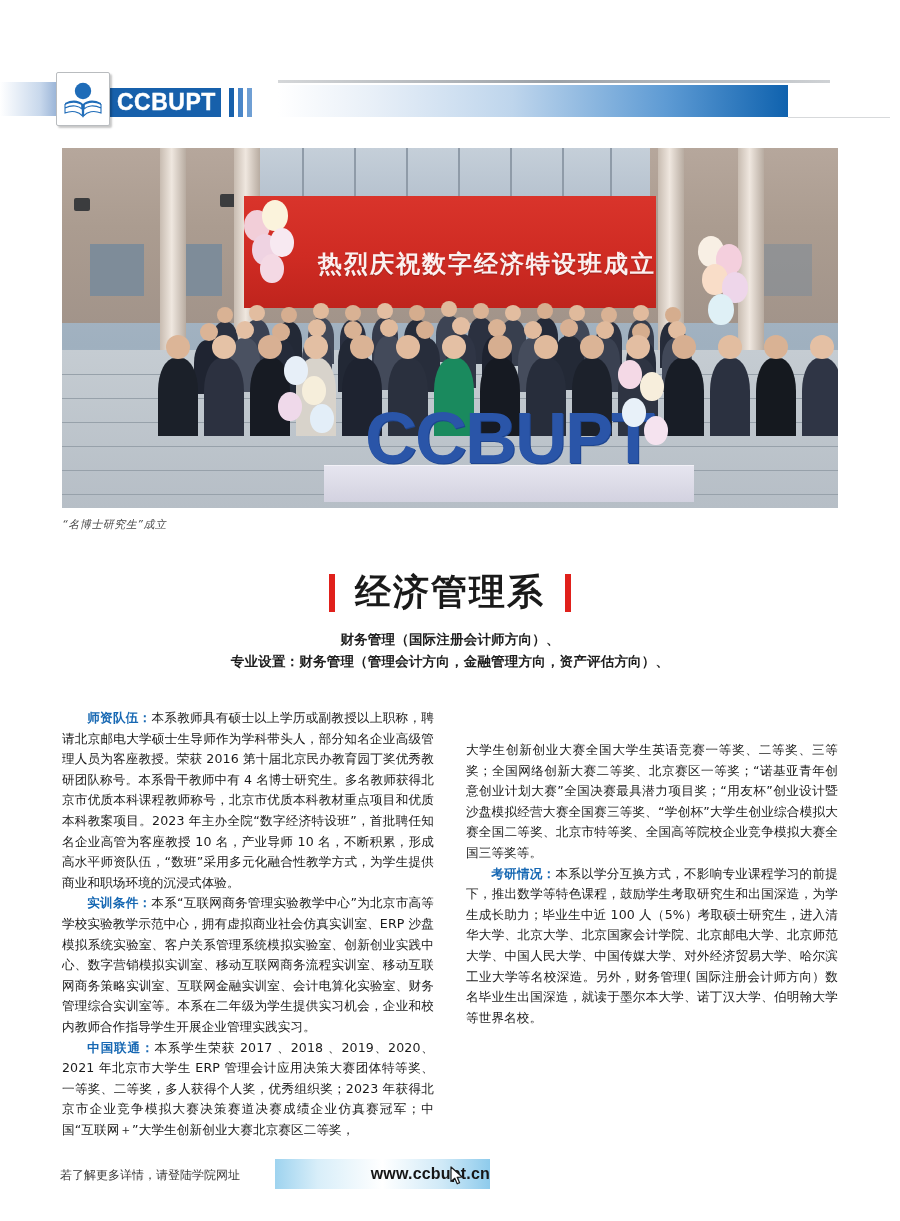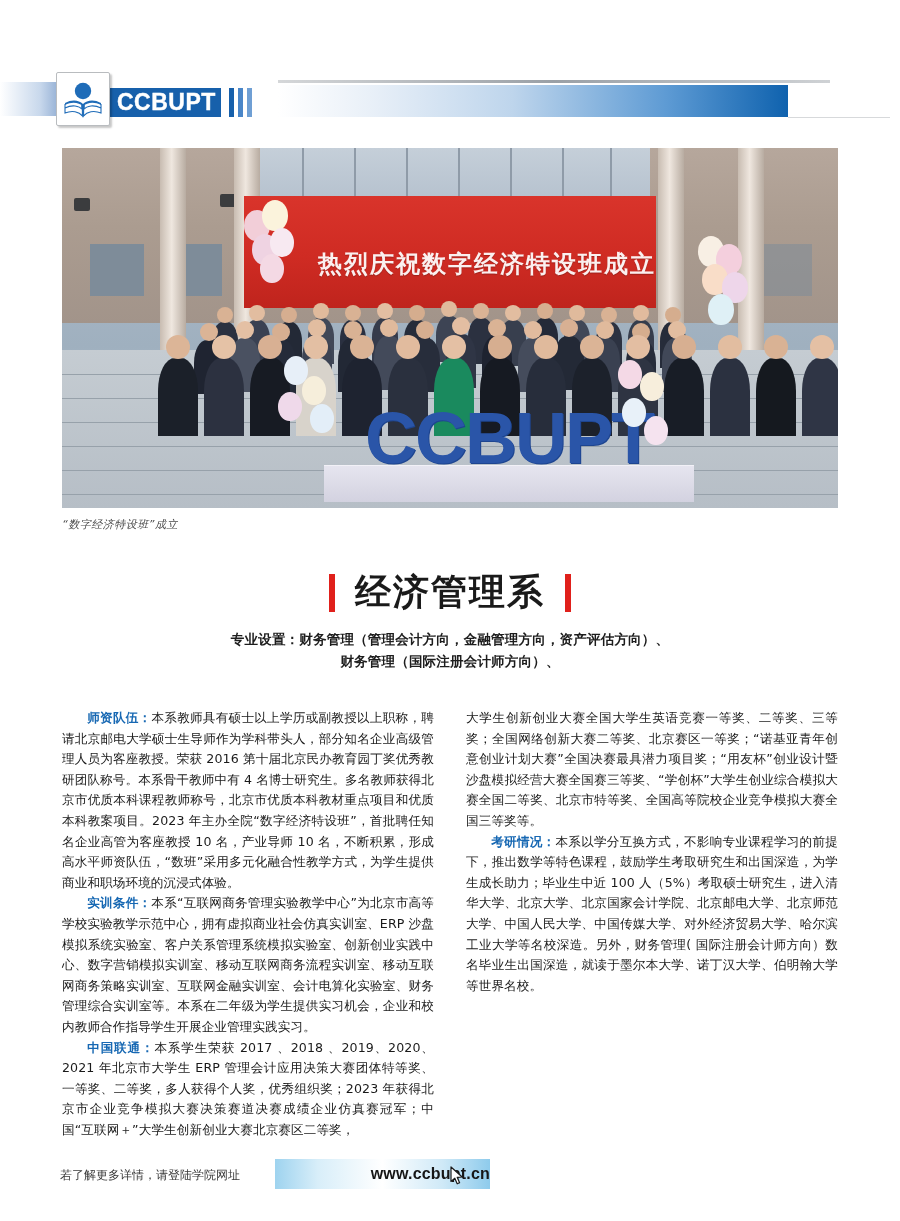--- a/index.html
+++ b/index.html
@@ -134,21 +134,21 @@
   .col.left{left:0;}
   .col.right{left:404px;}
   .para{
     font-size:12.6px;line-height:20.6px;color:#1a1a1a;
     font-family:"DejaVu Sans",sans-serif;
     text-align:justify;text-justify:inter-ideograph;
     margin:0 0 0 0;text-indent:2em;
     letter-spacing:.1px;
   }
   .para + .para{margin-top:0;}
-  .para.noindent{text-indent:0;}
+  .para.noindent{text-indent:0;margin-top:32px;}
   .lead{color:#1768b3;font-weight:bold;}
 
   
   .footer{position:absolute;left:0;top:1158px;width:745px;height:34px;}
   .foot-text{
     position:absolute;left:60px;top:9px;
     font-size:12px;color:#3a3a3a;font-family:"DejaVu Sans",sans-serif;
   }
   .foot-bar{
     position:absolute;left:275px;top:1px;width:215px;height:30px;
@@ -386,33 +386,33 @@
     <div class="bln" style="left:222px;top:208px;width:24px;height:29px;background:#e7eff8;"></div>
     <div class="bln" style="left:240px;top:228px;width:24px;height:29px;background:#f6eedb;"></div>
     <div class="bln" style="left:216px;top:244px;width:24px;height:29px;background:#efd9ea;"></div>
     <div class="bln" style="left:248px;top:256px;width:24px;height:29px;background:#e3eef8;"></div>
     <div class="bln" style="left:556px;top:212px;width:24px;height:29px;background:#f4d9e6;"></div>
     <div class="bln" style="left:578px;top:224px;width:24px;height:29px;background:#f7eedc;"></div>
     <div class="bln" style="left:560px;top:250px;width:24px;height:29px;background:#e8f1f9;"></div>
     <div class="bln" style="left:582px;top:268px;width:24px;height:29px;background:#f5e3ef;"></div>
   </div>
 
-  <div class="ph-caption">“数字经济特设班”成立</div>
+  <div class="ph-caption">“名博士研究生”成立</div>
 
   <div class="title-wrap">
     <div class="dept-title">
       <span class="rule"></span>
       <span>经济管理系</span>
       <span class="rule"></span>
     </div>
   </div>
 
   <div class="subtitle">
+    <div>财务管理（国际注册会计师方向）、</div>
     <div>专业设置：财务管理（管理会计方向，金融管理方向，资产评估方向）、</div>
-    <div>财务管理（国际注册会计师方向）、</div>
   </div>
 
   <div class="cols">
 
     <div class="col left">
       <p class="para">
         <span class="lead">师资队伍：</span><span>本系教师具有硕士以上学历或副教授以上职称，聘请北京邮电大学硕士生导师作为学科带头人，部分知名企业高级管理人员为客座教授。荣获 2016 第十届北京民办教育园丁奖优秀教研团队称号。本系骨干教师中有 4 名博士研究生。多名教师获得北京市优质本科课程教师称号，北京市优质本科教材重点项目和优质本科教案项目。2023 年主办全院“数字经济特设班”，首批聘任知名企业高管为客座教授 10 名，产业导师 10 名，不断积累，形成高水平师资队伍，“数班”采用多元化融合性教学方式，为学生提供商业和职场环境的沉浸式体验。</span>
       </p>
       <p class="para">
         <span class="lead">实训条件：</span><span>本系“互联网商务管理实验教学中心”为北京市高等学校实验教学示范中心，拥有虚拟商业社会仿真实训室、ERP 沙盘模拟系统实验室、客户关系管理系统模拟实验室、创新创业实践中心、数字营销模拟实训室、移动互联网商务流程实训室、移动互联网商务策略实训室、互联网金融实训室、会计电算化实验室、财务管理综合实训室等。本系在二年级为学生提供实习机会，企业和校内教师合作指导学生开展企业管理实践实习。</span>

